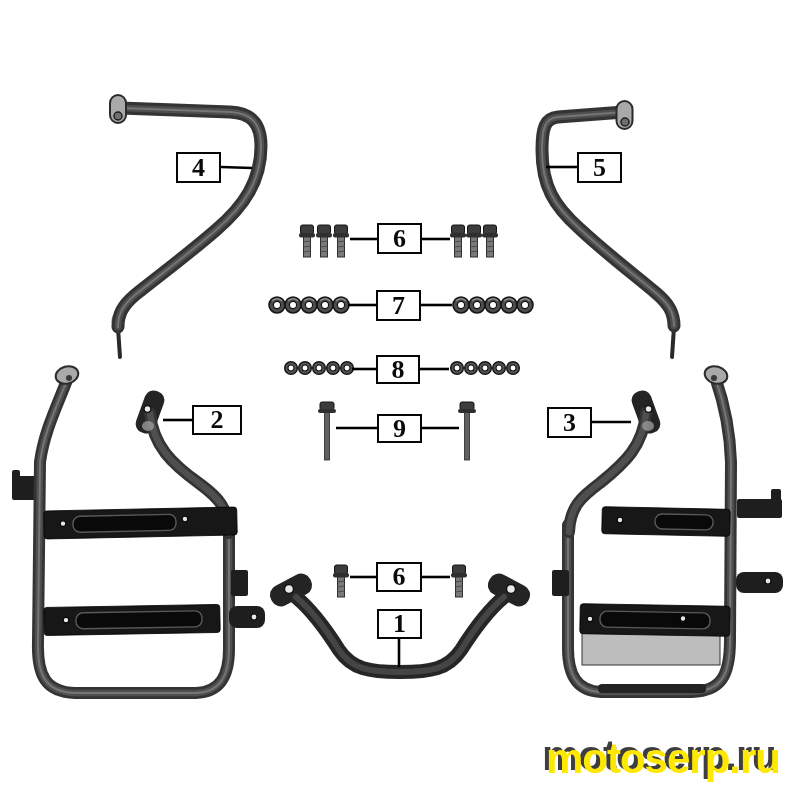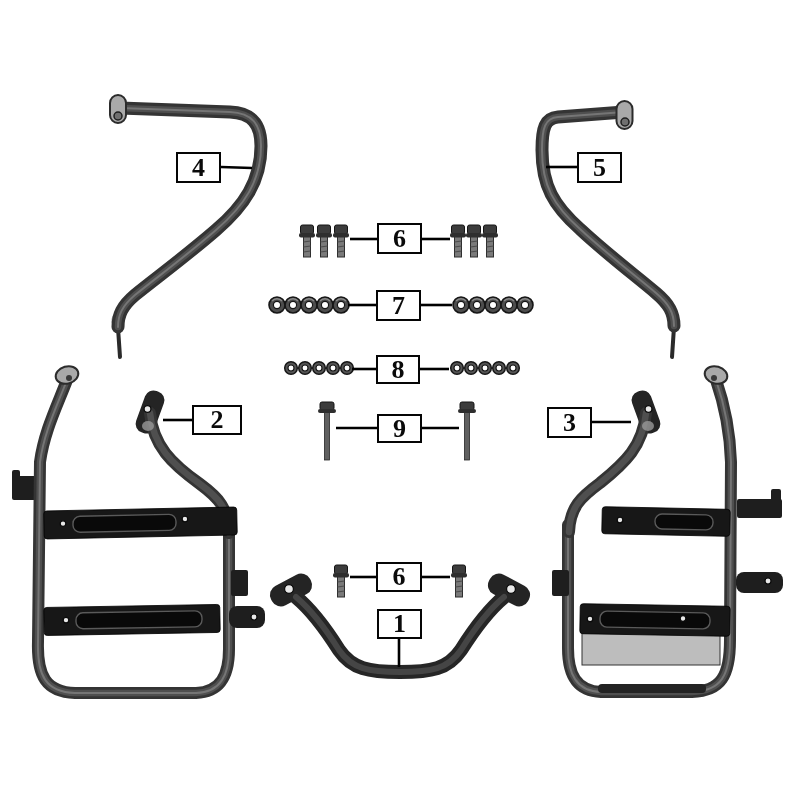--- a/index.html
+++ b/index.html
@@ -243,14 +243,15 @@
 <div class="callout" style="left:577px;top:152px;">5</div>
 <div class="callout" style="left:377px;top:223px;">6</div>
 <div class="callout" style="left:376px;top:290px;">7</div>
 <div class="callout" style="left:376px;top:355px;width:44px;height:29px;">8</div>
 <div class="callout" style="left:377px;top:414px;height:29px;">9</div>
 <div class="callout" style="left:192px;top:405px;width:50px;height:30px;">2</div>
 <div class="callout" style="left:547px;top:407px;">3</div>
 <div class="callout" style="left:376px;top:562px;width:46px;height:30px;">6</div>
 <div class="callout" style="left:377px;top:609px;height:30px;">1</div>
 
+<div class="watermark">motoserp.ru</div>
 
 </div>
 
 </body></html>

